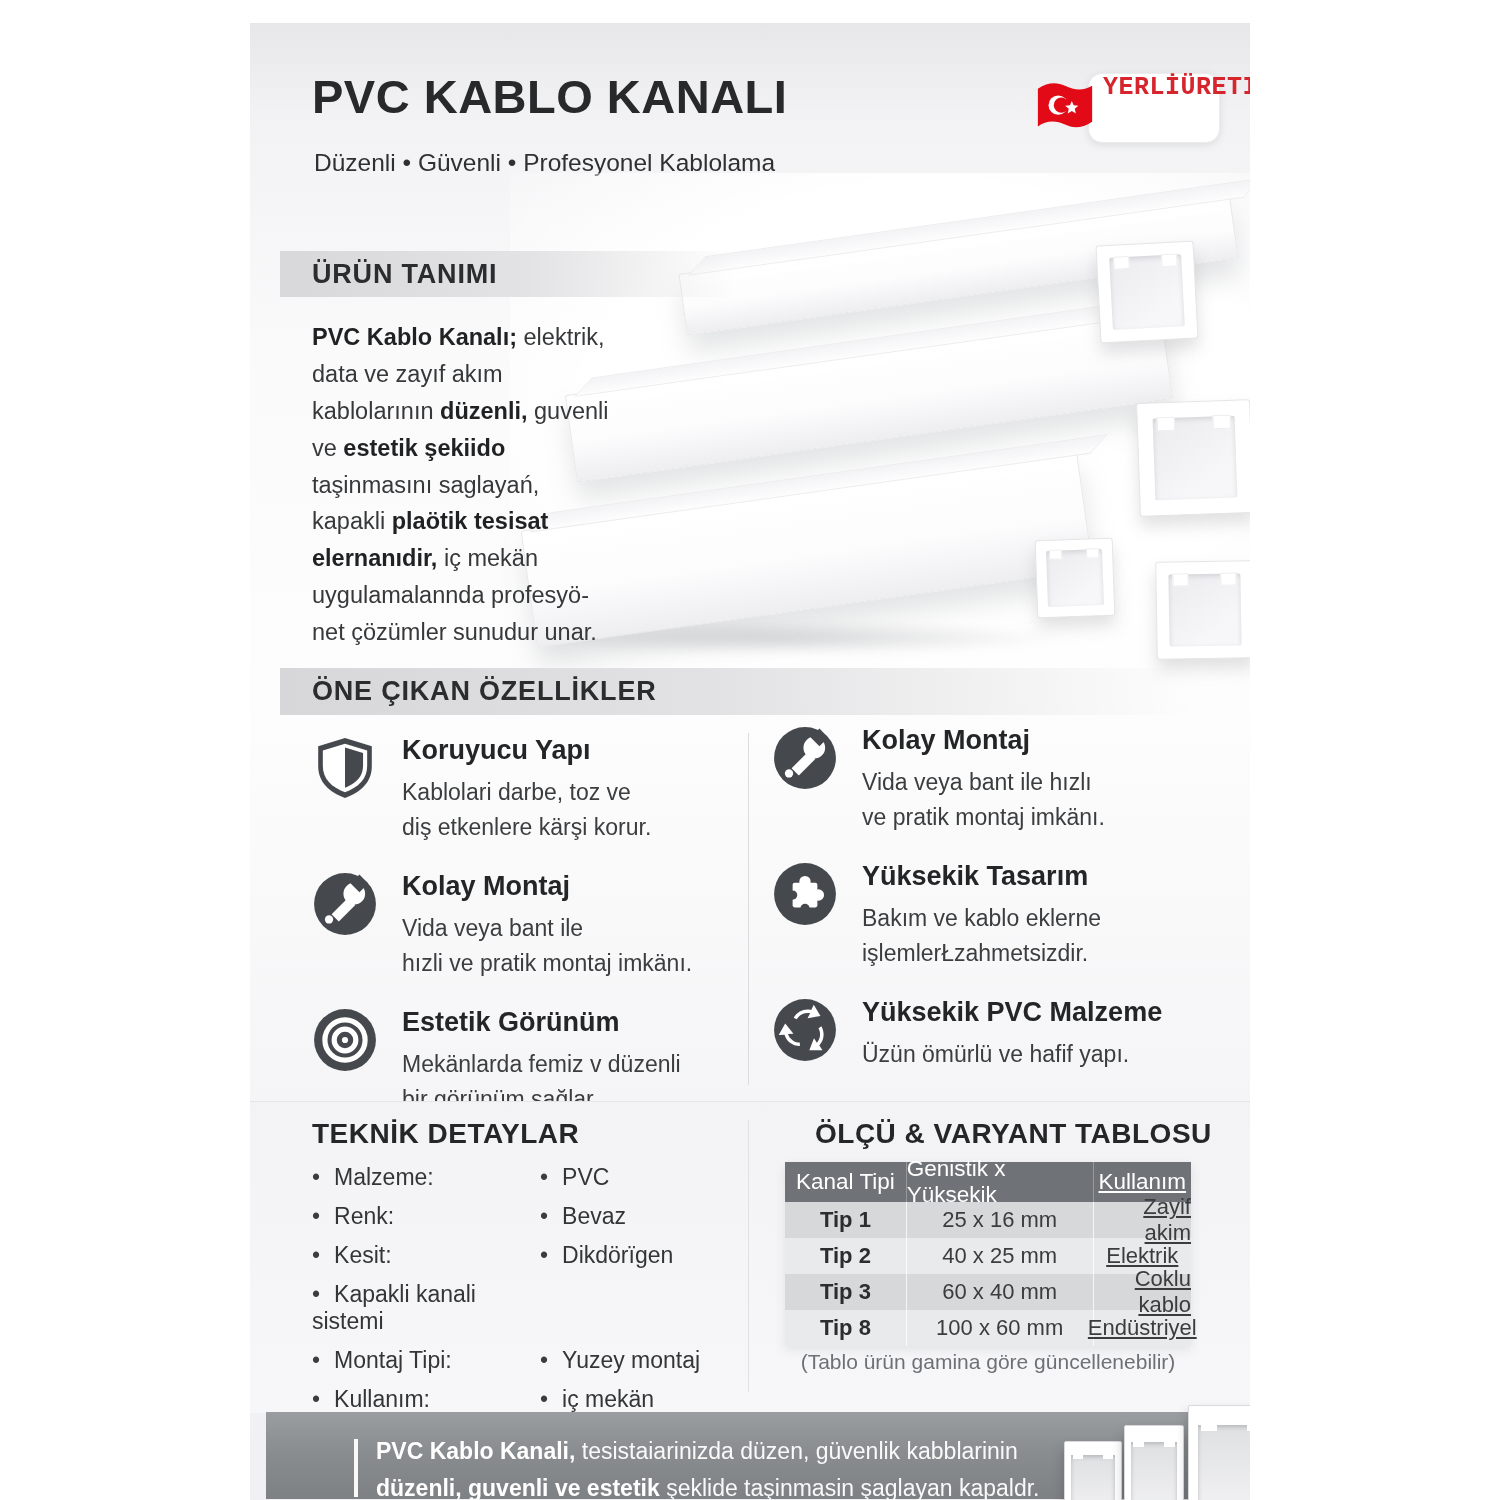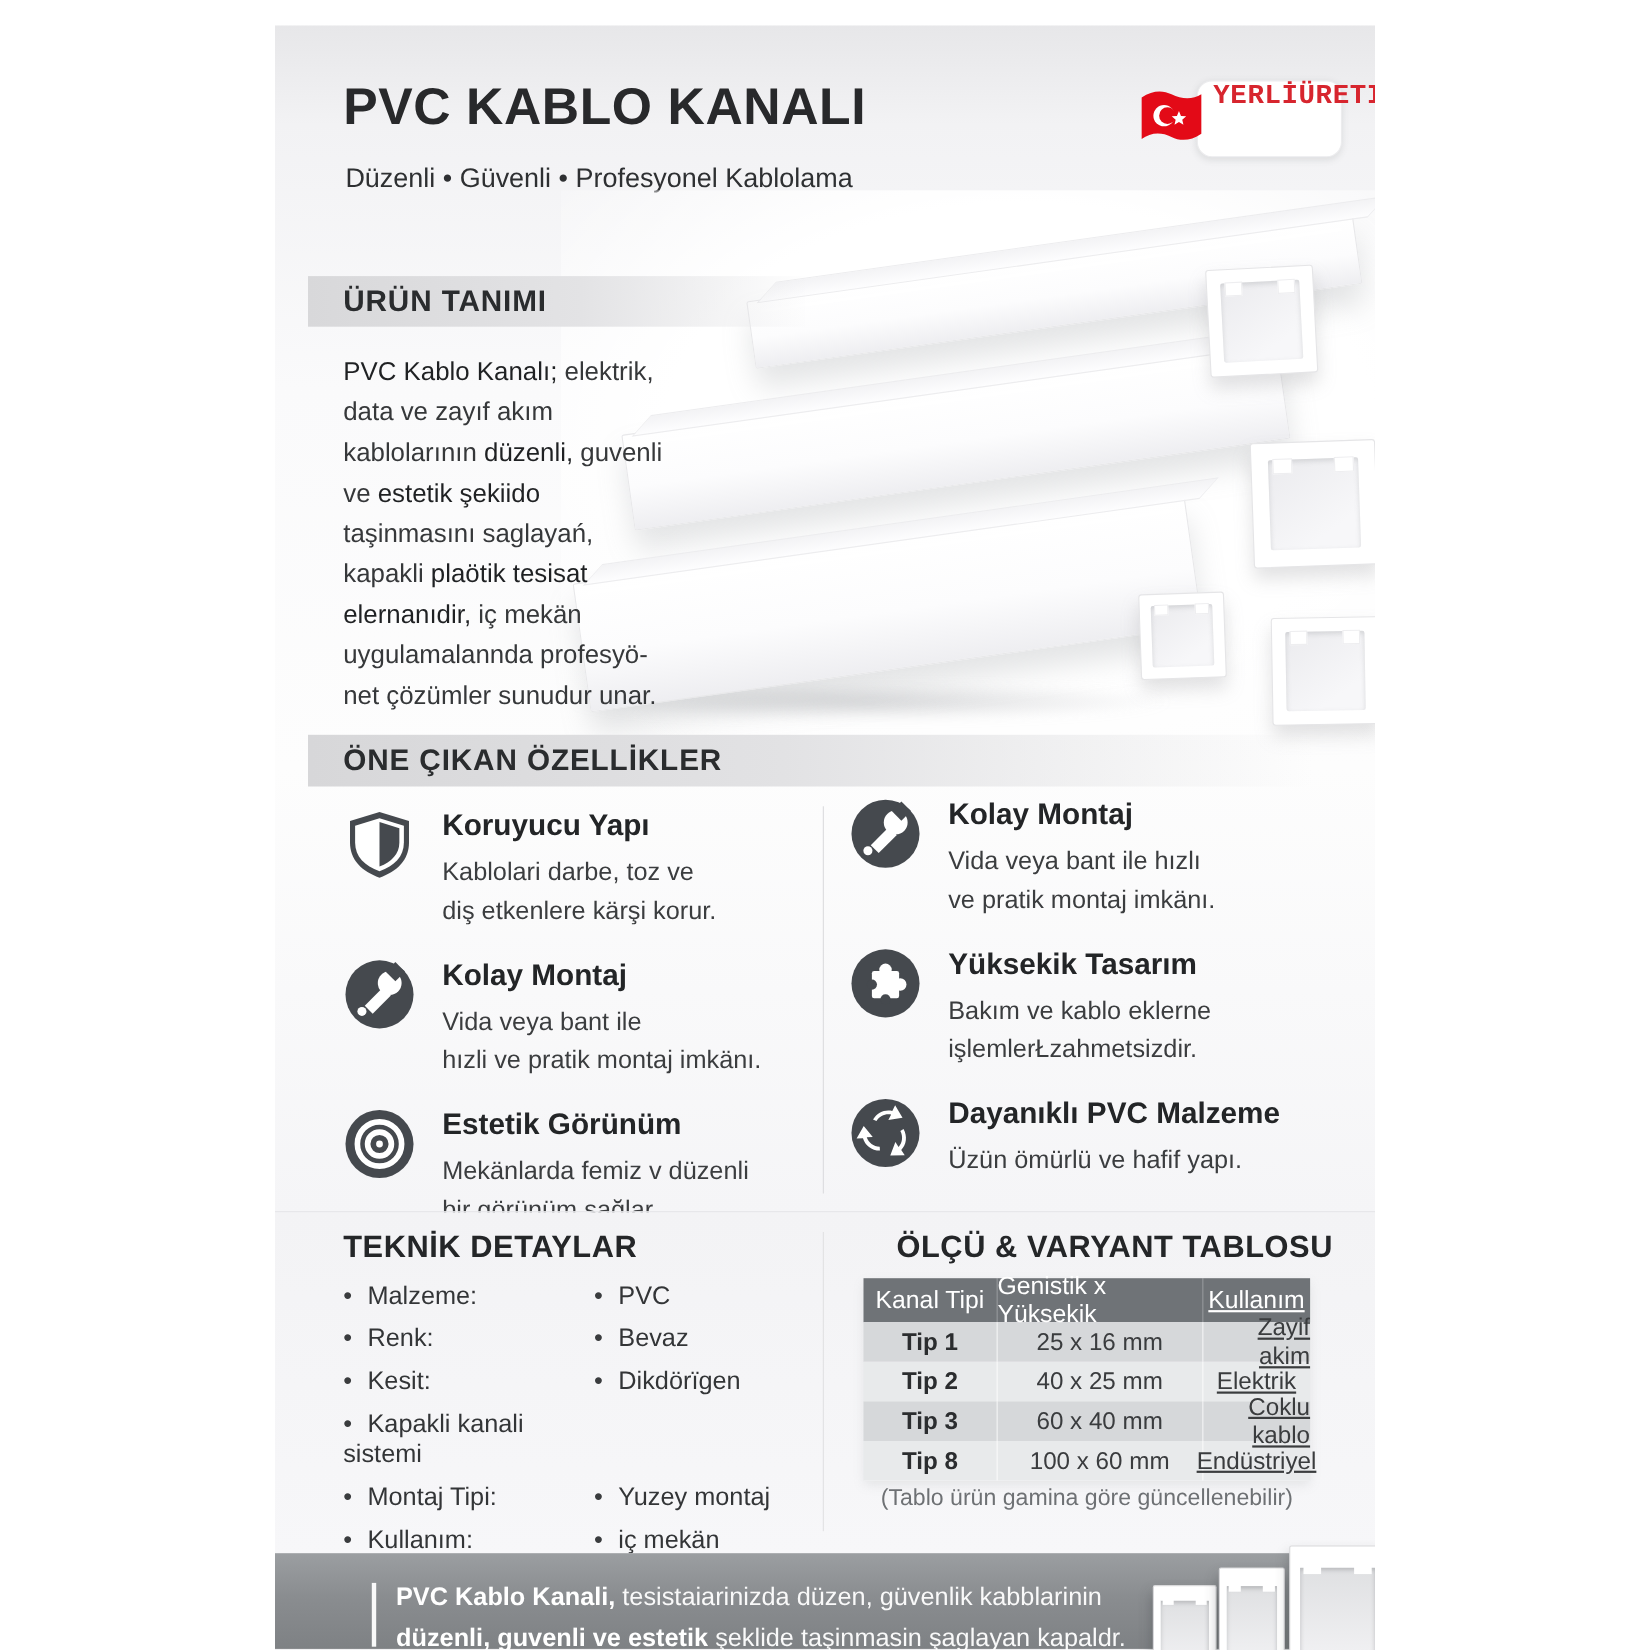--- a/index.html
+++ b/index.html
@@ -19,21 +19,21 @@
   
   .section-bar{position:absolute;display:flex;align-items:center;padding-left:32px;
     font-size:27px;font-weight:bold;letter-spacing:.8px;color:#2a2c2e;}
   .bar-urun{left:30px;top:228px;width:420px;height:46px;
     background:linear-gradient(90deg,#d8d8da 0%,#e3e3e5 55%,rgba(240,240,242,.05) 100%);}
   .bar-ozellik{left:30px;top:645px;width:930px;height:47px;
     background:linear-gradient(90deg,#d7d7d9 0%,#e2e2e4 45%,rgba(246,246,248,0) 95%);}
   
   .urun-text{position:absolute;left:62px;top:296px;width:420px;font-size:23.5px;line-height:1.57;
     color:#36383a;white-space:pre-line;}
-  .urun-text .b{font-weight:normal;color:#1f2123;}
+  .urun-text .b{font-weight:bold;color:#1f2123;}
   
   .hero{position:absolute;left:300px;top:150px;width:700px;height:500px;}
   .hero-bg{position:absolute;left:-40px;top:0;width:760px;height:500px;
     background:radial-gradient(ellipse at 55% 45%,#ffffff 0%,#ffffff 55%,rgba(255,255,255,0) 100%);}
   .hero-shadow{position:absolute;left:-40px;top:448px;width:560px;height:34px;border-radius:50%;
     background:radial-gradient(ellipse,rgba(168,170,174,.45),rgba(168,170,174,0) 70%);filter:blur(5px);}
   .beam{position:absolute;transform:rotate(-8deg);border:1px solid #e8e8ea;border-radius:2px;
     background:linear-gradient(180deg,#ffffff 0%,#fcfcfd 55%,#eeeef1 100%);
     box-shadow:0 18px 26px rgba(152,154,158,.26);}
   .beam::before{content:'';position:absolute;left:8px;right:-14px;top:-15px;height:15px;
@@ -79,21 +79,21 @@
   .t-row{display:grid;grid-template-columns:30% 46% 24%;}
   .t-head{background:#6f7377;}
   .t-head .t-cell{color:#ffffff;font-size:22.5px;font-weight:normal;height:40px;border-right:1px solid rgba(255,255,255,.28);}
   .t-cell{display:flex;align-items:center;justify-content:center;}
   .t-body .t-cell{height:36px;font-size:22px;color:#3a3c3e;border-right:1px solid rgba(255,255,255,.75);}
   .t-row .t-cell:last-child{border-right:none;text-decoration:underline;}
   .t-body.odd{background:#d6d8da;text-align:right;} .t-body.even{background:#e8eaeb;}
   .t-body .t-cell:first-child{font-weight:bold;color:#2b2d2f;}
   .olcu-caption{position:absolute;left:528px;top:248px;width:420px;text-align:center;
     font-size:21px;color:#6e7174;white-space:nowrap;}
-  .footer{position:absolute;left:0;top:1389px;width:1000px;height:87px;
+  .footer{position:absolute;left:16px;top:1389px;width:1000px;height:87px;
     background:linear-gradient(180deg,#9b9ea1 0%,#8a8d90 45%,#7e8184 100%);padding-left:20px;}
   .accent{position:absolute;left:88px;top:27px;width:4px;height:58px;background:#ffffff;opacity:.95;}
   .f-line{position:absolute;left:110px;font-size:23px;color:rgba(255,255,255,.95);white-space:nowrap;}
   .f-line .b{font-weight:bold;color:#ffffff;}
   .l1{top:26px;} .l2{top:63px;}
   .pvc-box{position:absolute;background:#ffffff;border:1px solid #d9d9db;border-radius:2px;
     box-shadow:0 8px 12px rgba(55,57,61,.35);}
   .pvc-box .hole{position:absolute;left:11%;right:11%;top:16%;bottom:14%;
     background:linear-gradient(180deg,#dfe0e2,#f1f1f3);box-shadow:inset 0 2px 4px rgba(120,122,126,.4);}
   .pvc-box .hole::before{content:'';position:absolute;left:4%;top:-2px;width:24%;height:10%;background:#ffffff;}
@@ -258,21 +258,21 @@
                   <g transform="rotate(120 32 32)">
                     <path d="M21 20 C25 13.5 31.5 11 38 12.5 L40.5 7.5 47 18.5 34.5 20.5 37 15.8 C32 14.8 27 16.8 24 21.5 Z"></path>
                   </g>
                   <g transform="rotate(240 32 32)">
                     <path d="M21 20 C25 13.5 31.5 11 38 12.5 L40.5 7.5 47 18.5 34.5 20.5 37 15.8 C32 14.8 27 16.8 24 21.5 Z"></path>
                   </g>
                 </g>
               </svg>
             </span>
             <div class="f-text">
-              <div class="f-title">Dayanıklı PVC Malzeme</div>
+              <div class="f-title">Yüksekik PVC Malzeme</div>
               <div class="f-desc">Üzün ömürlü ve hafif yapı.</div>
             </div>
           </div>
         </div>
     </div>
 
     <div class="bottom">
       <div class="bottom-divider"></div>
       <div class="tech-title">TEKNİK DETAYLAR</div>
       <div class="tech-list" id="tech-list">

